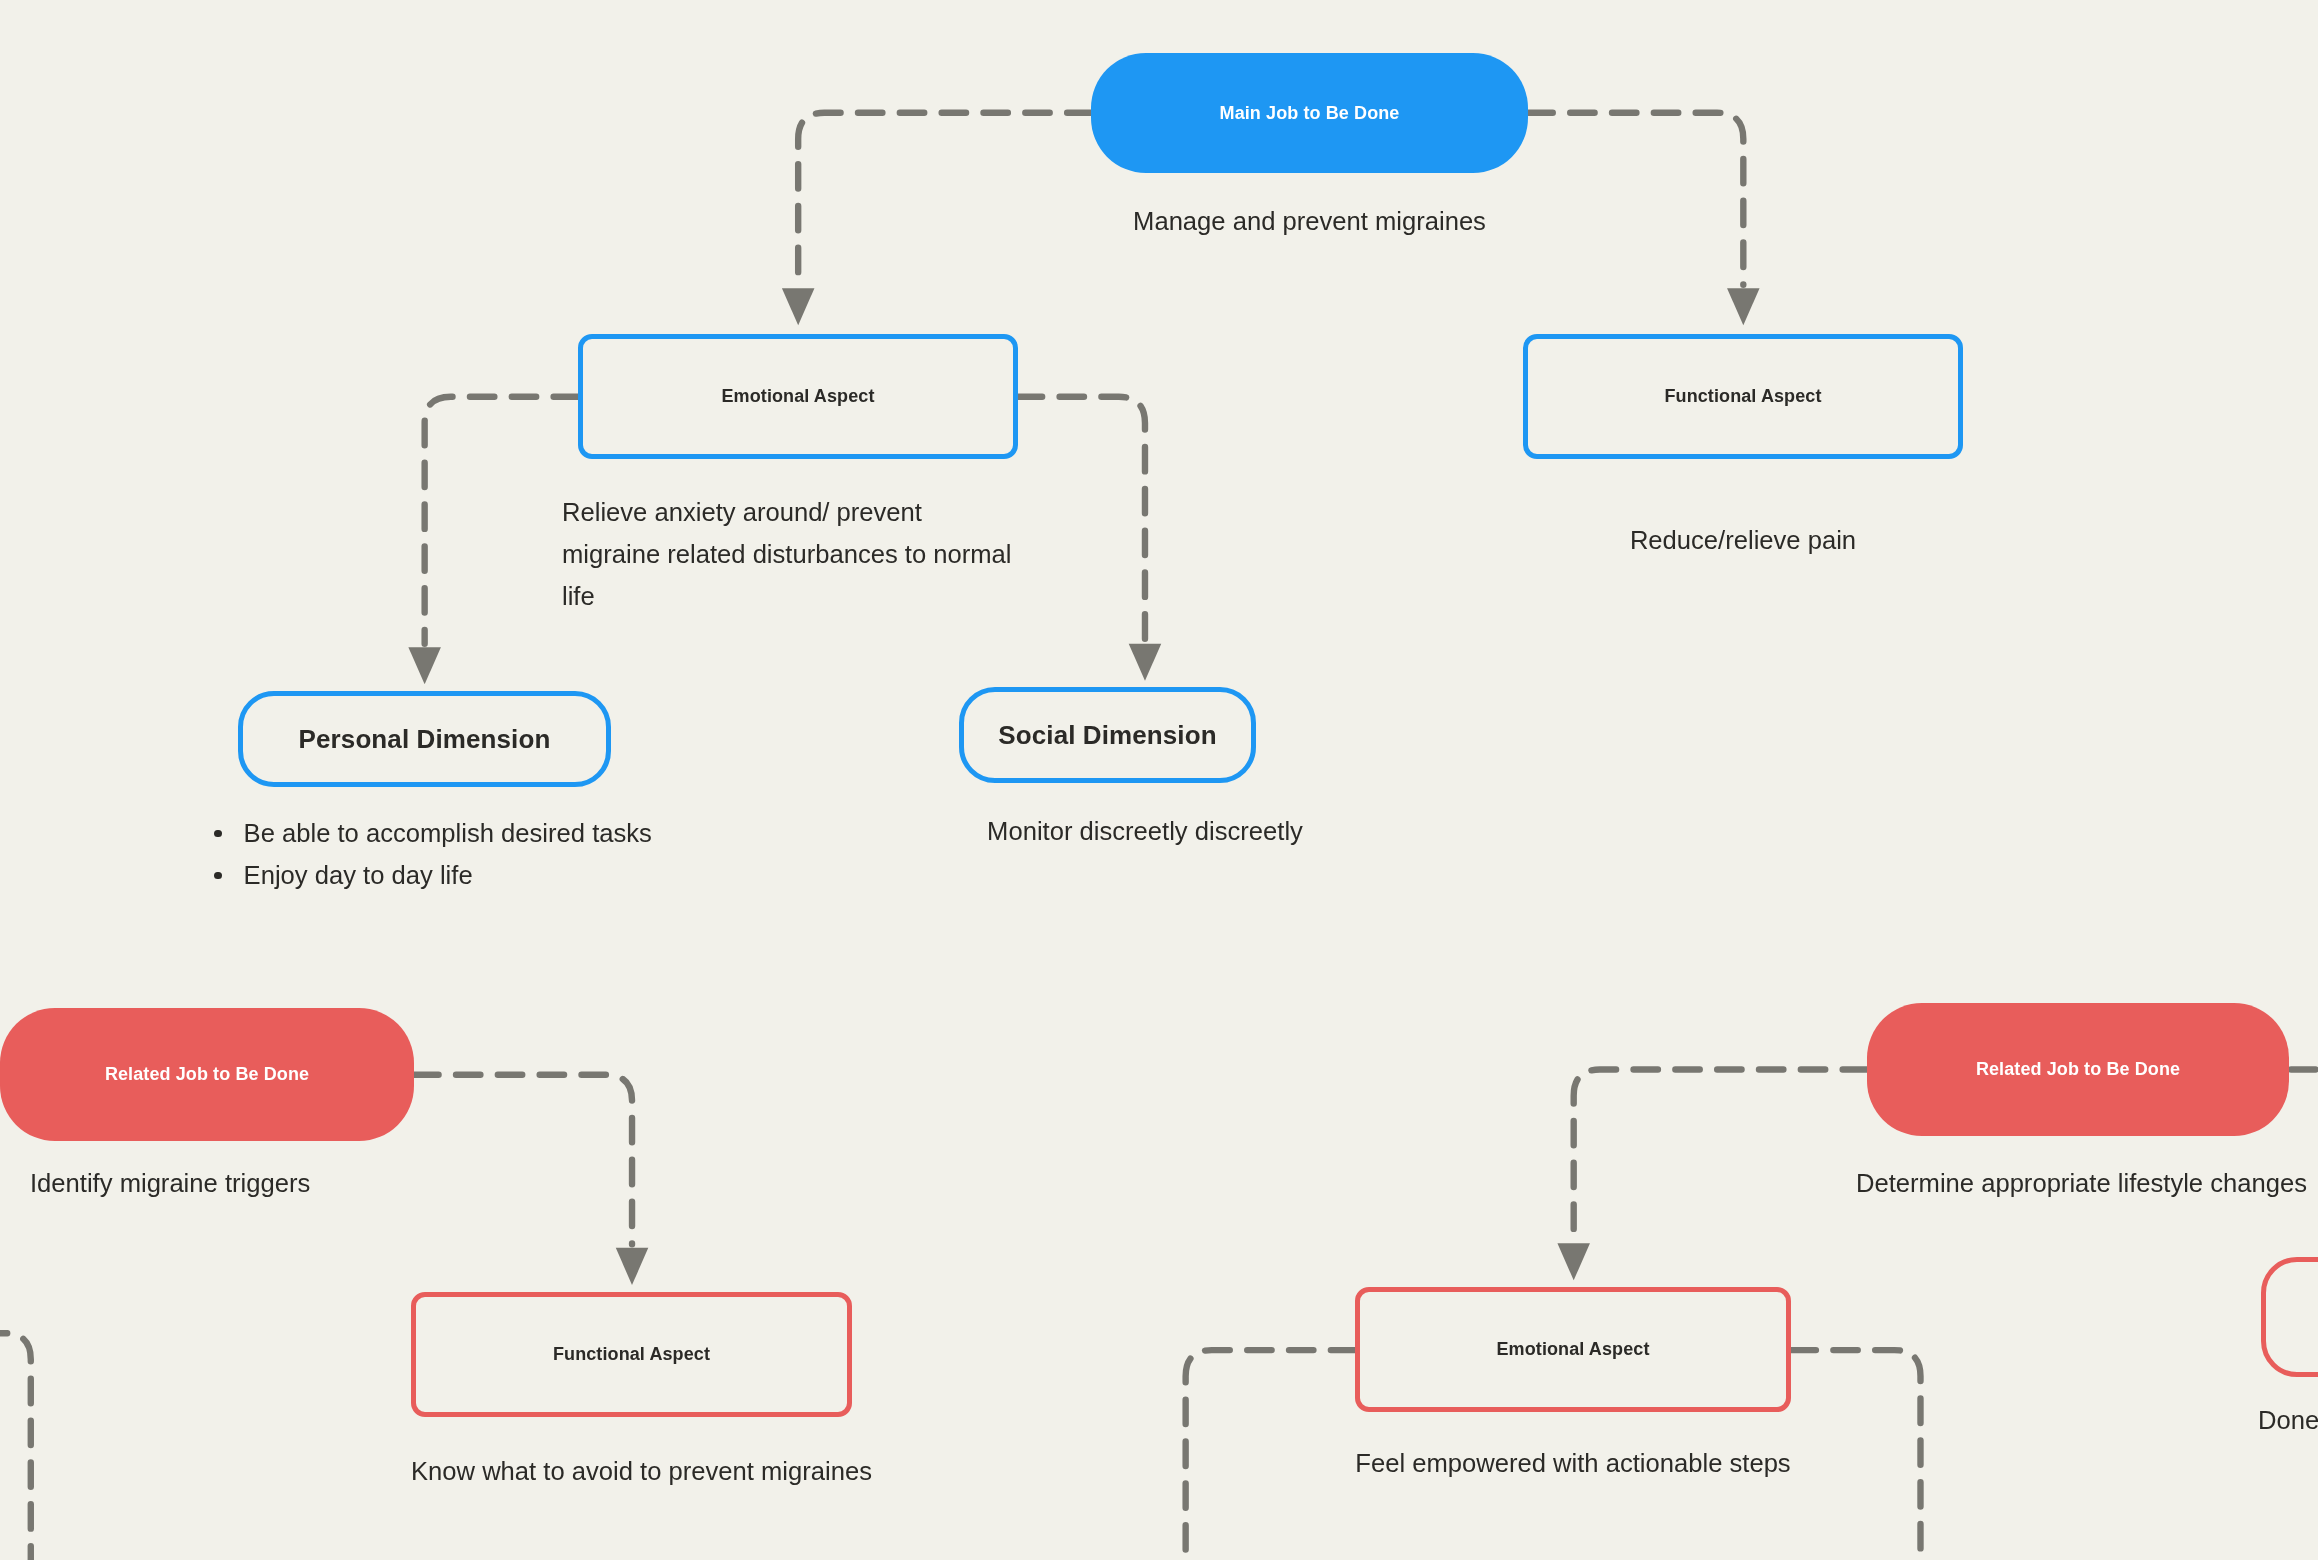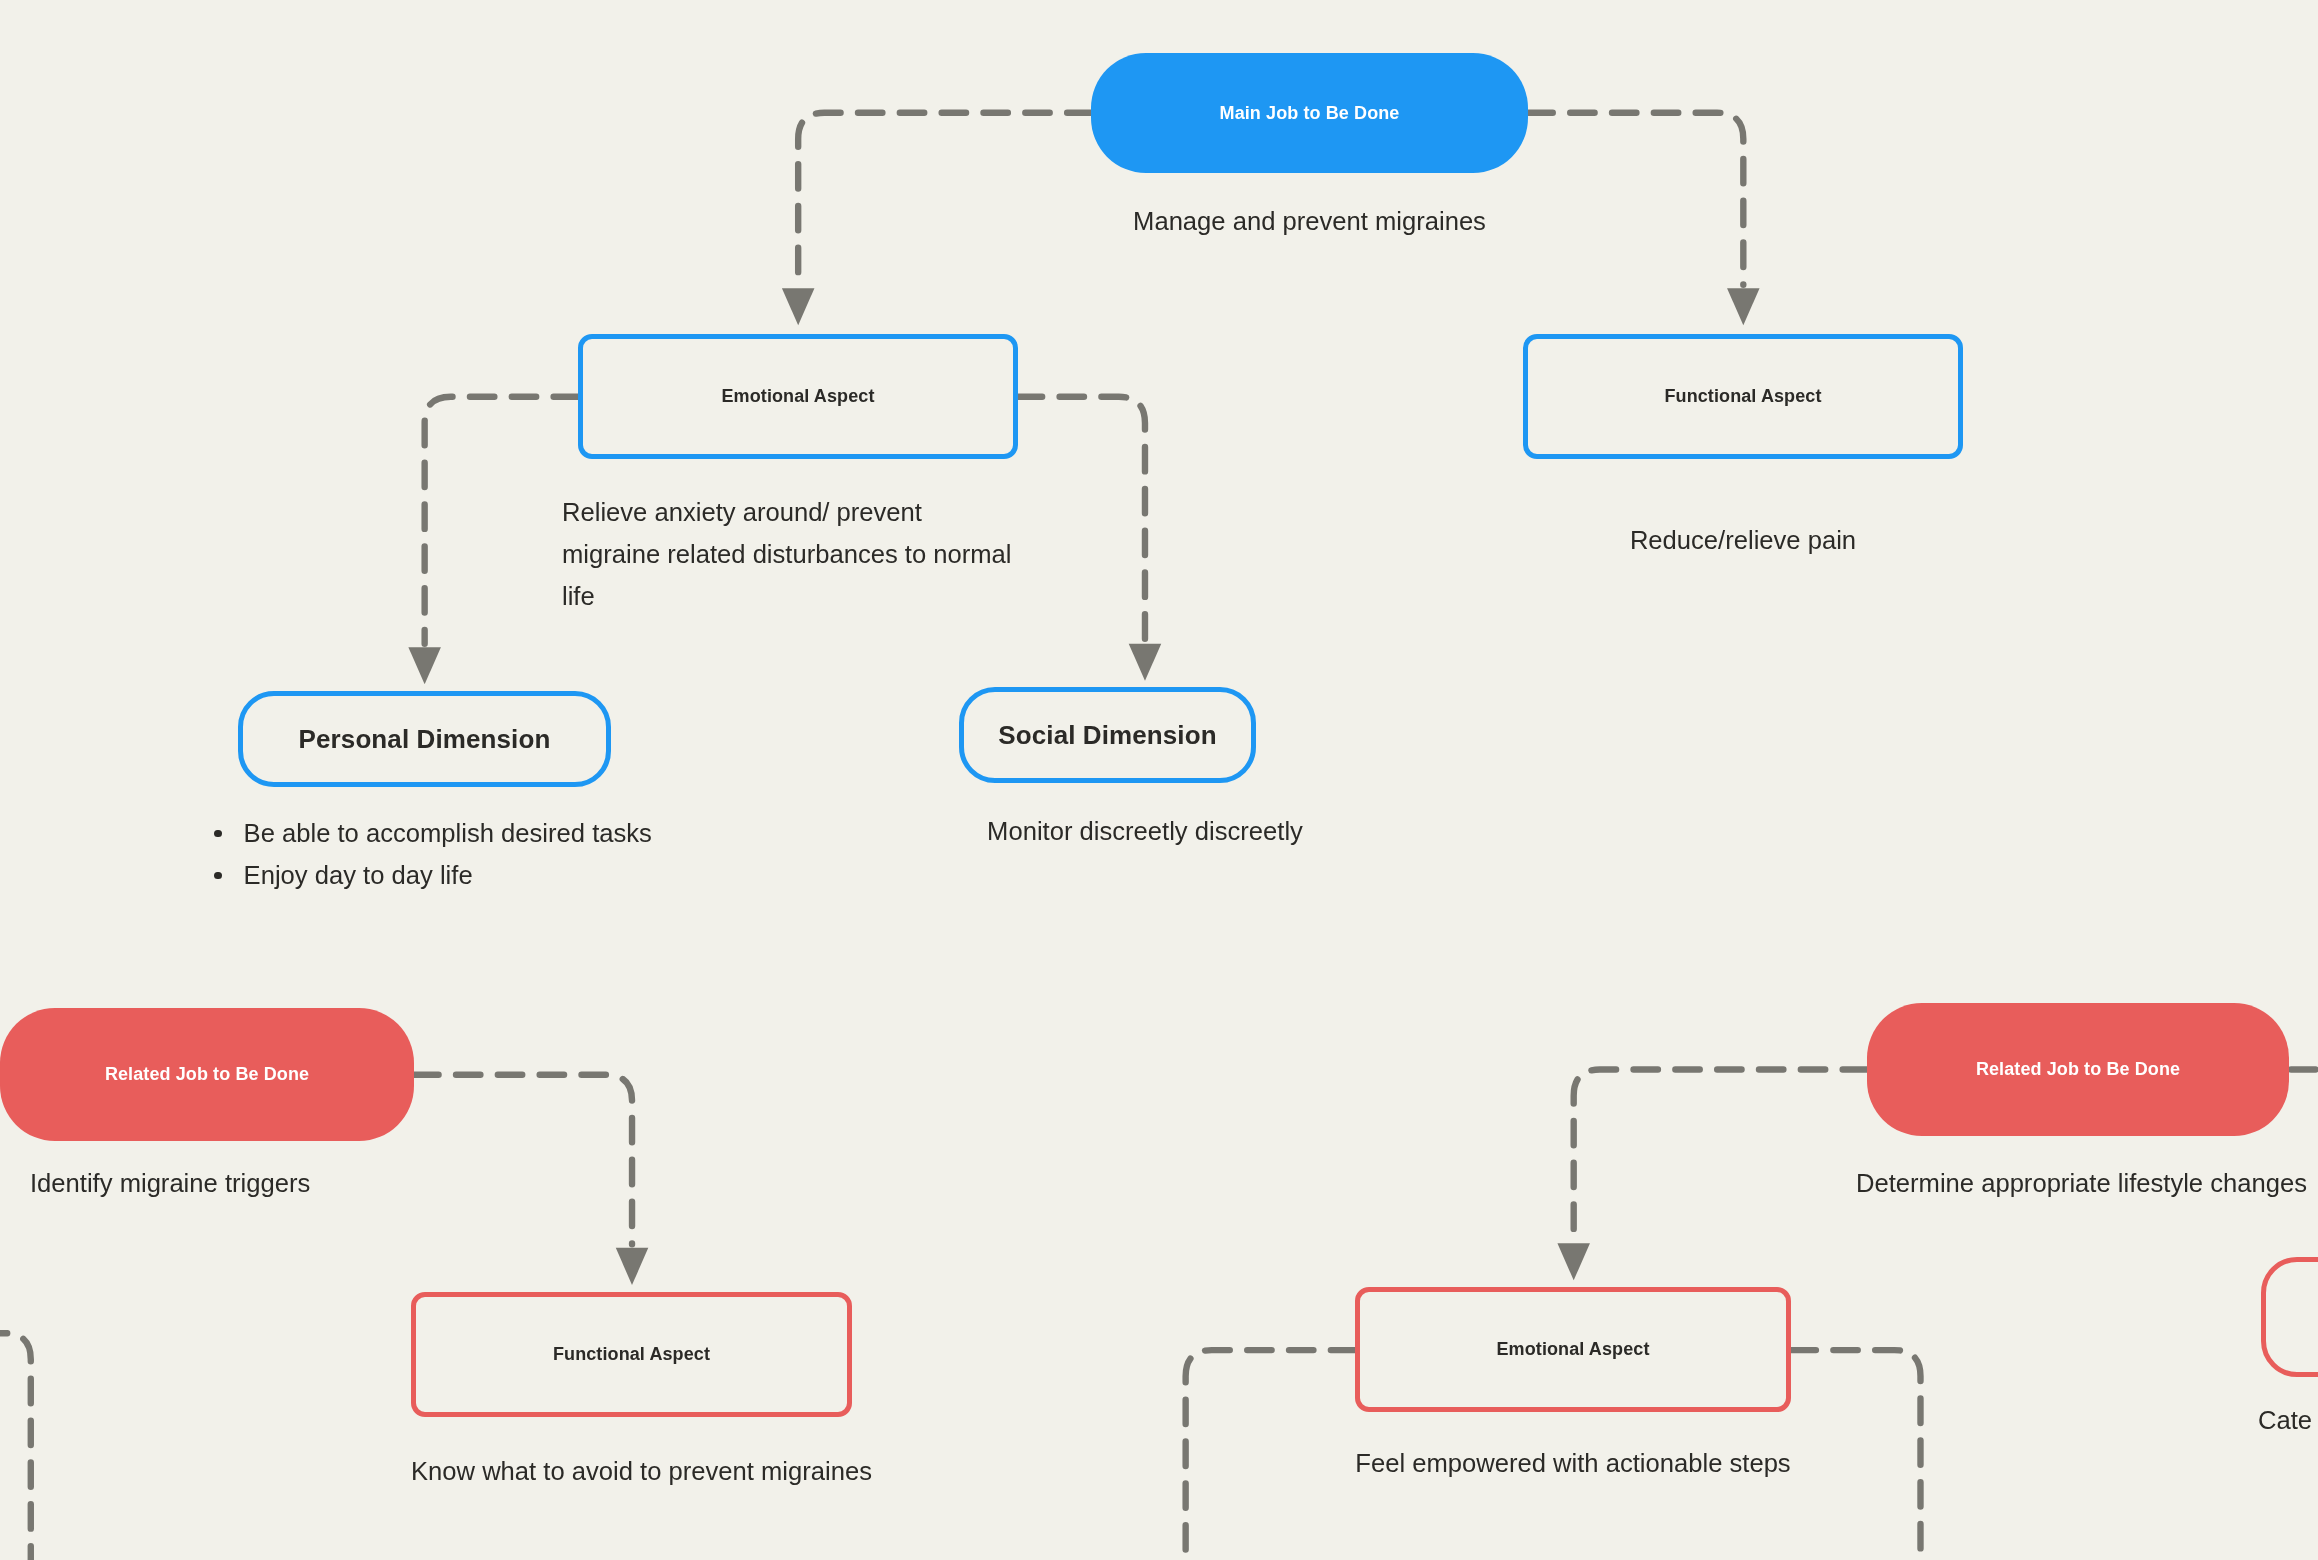--- a/index.html
+++ b/index.html
@@ -109,16 +109,16 @@
     <span class="lbl">Related Job to Be Done</span>
   </div>
   <div class="caption center" style="left:1856px;top:1166px;width:444px;">Determine appropriate lifestyle changes</div>
 
   <div class="node outline red" style="left:1355px;top:1287px;width:436px;height:125px;">
     <span class="lbl">Emotional Aspect</span>
   </div>
   <div class="caption center" style="left:1355px;top:1446px;width:436px;">Feel empowered with actionable steps</div>
 
   <div class="node outline red small" style="left:2261px;top:1257px;width:192px;height:120px;"></div>
-  <div class="caption" style="left:2258px;top:1403px;">Cate</div>
+  <div class="caption" style="left:2258px;top:1403px;">Done</div>
 
 </div>
 
 
 </body></html>

